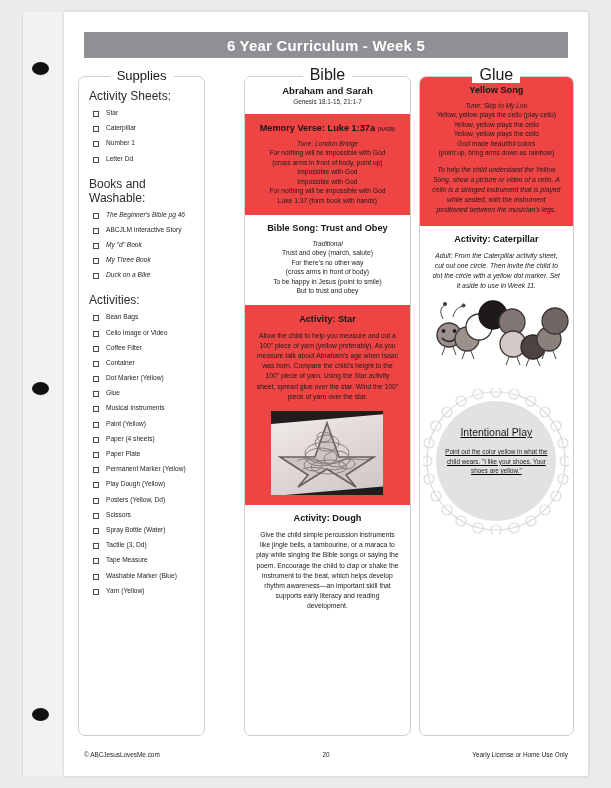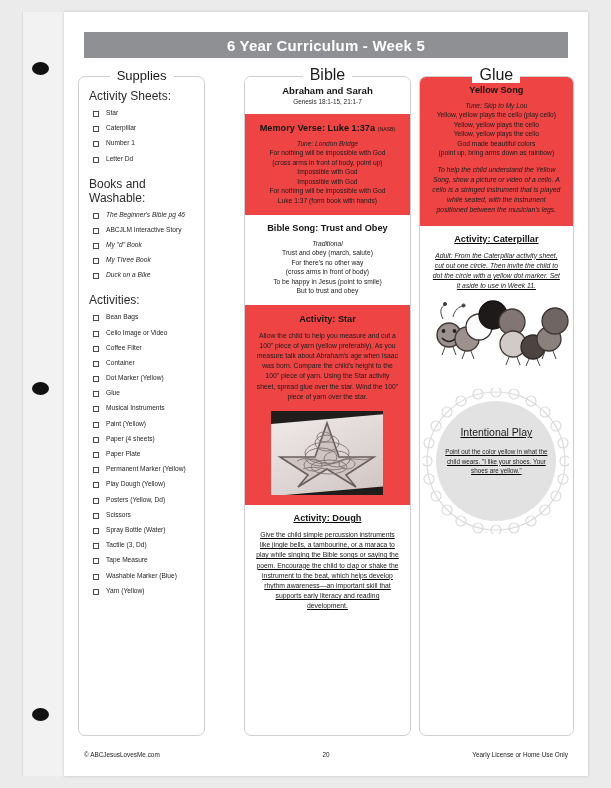--- a/index.html
+++ b/index.html
@@ -117,21 +117,21 @@
   }
   .chk-lbl.ital { font-style: italic; }
 
   
   .panel {
     padding: 8px 9px 9px 9px;
     border-bottom: 1px solid #ef4444;
   }
   .panel.grey { background: #ef4444; }
   .panel.white { background: #ffffff; }
-  .panel.nobord { border-bottom: none; text-decoration: underline; }
+  .panel.nobord { border-bottom: none; }
 
   .p-title {
     text-align: center;
     font-size: 9.2px;
     font-weight: bold;
     color: #161616;
     margin: 0 0 2px 0;
   }
   .p-title.lg { font-size: 9.6px; }
   .p-sub {

